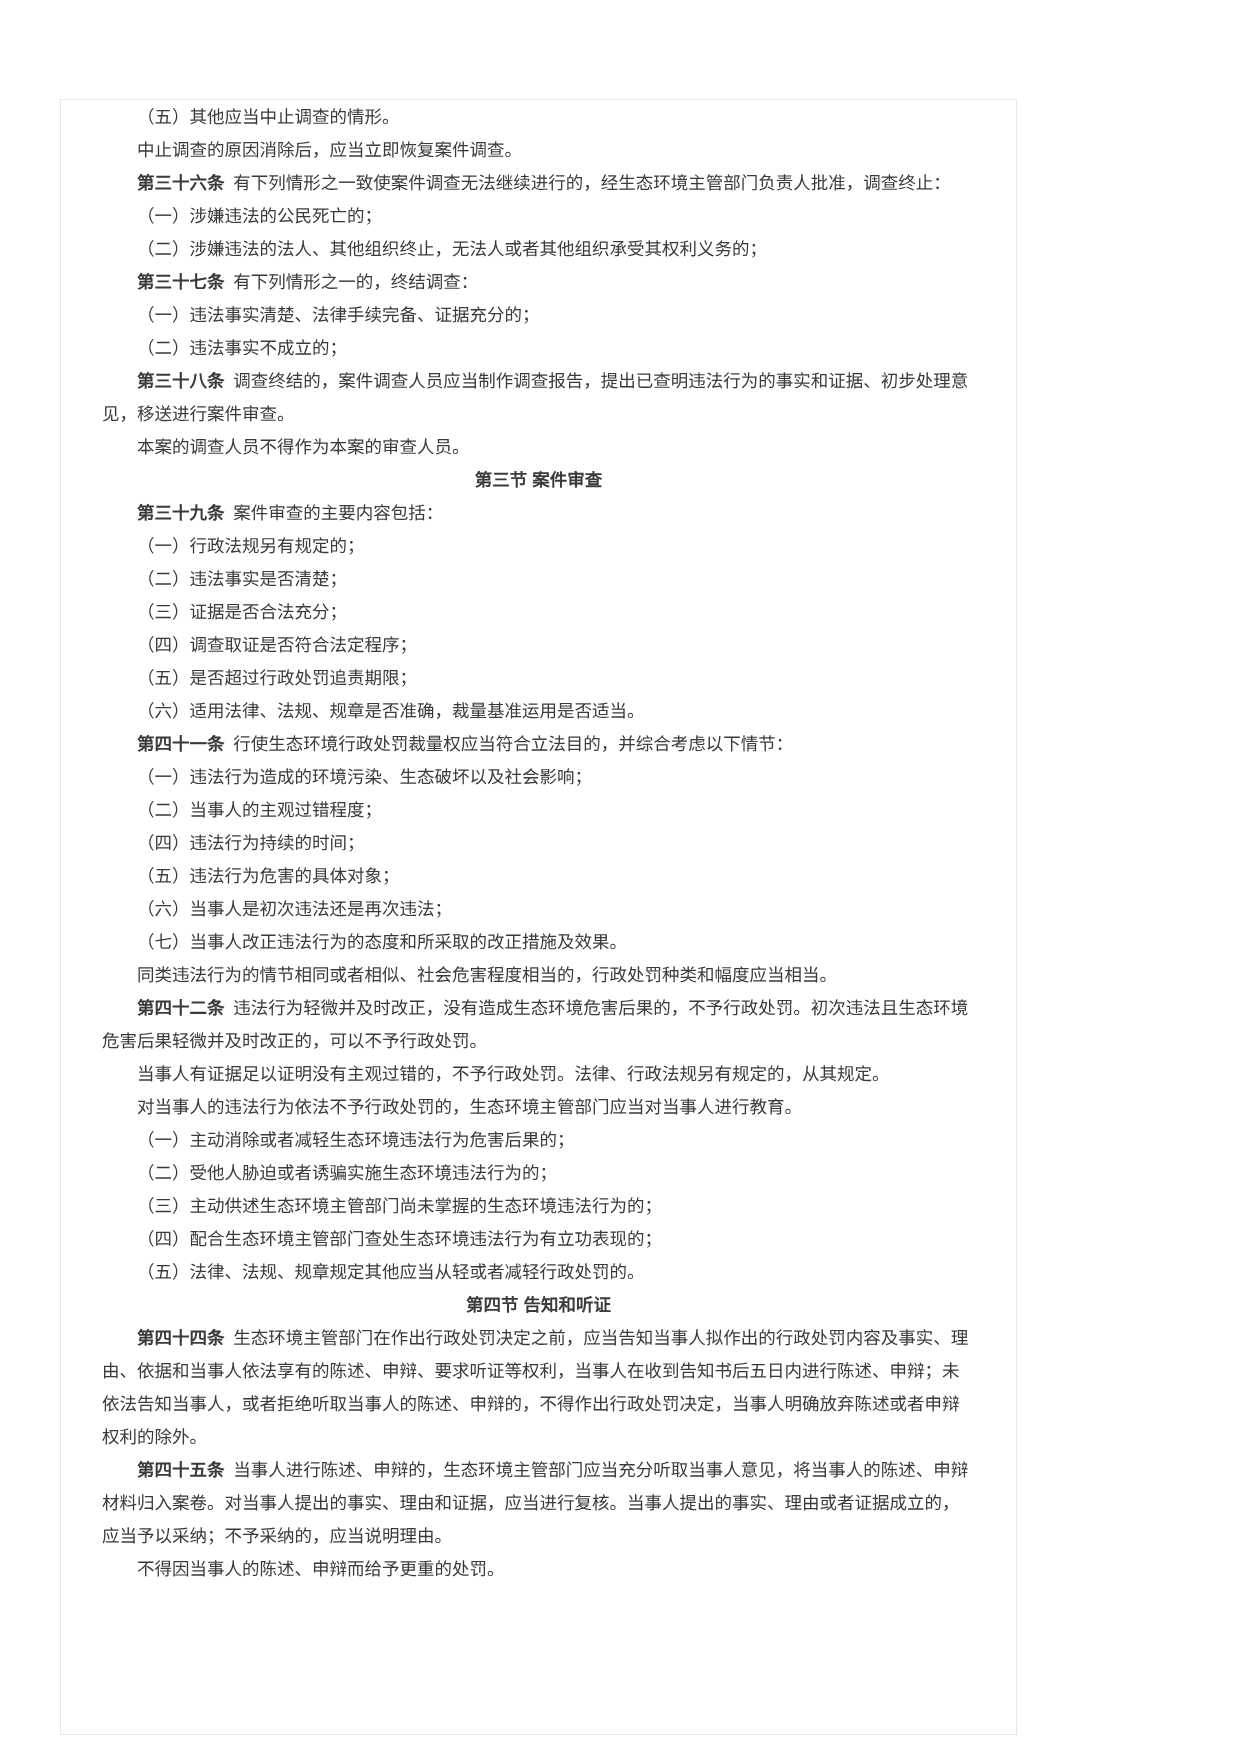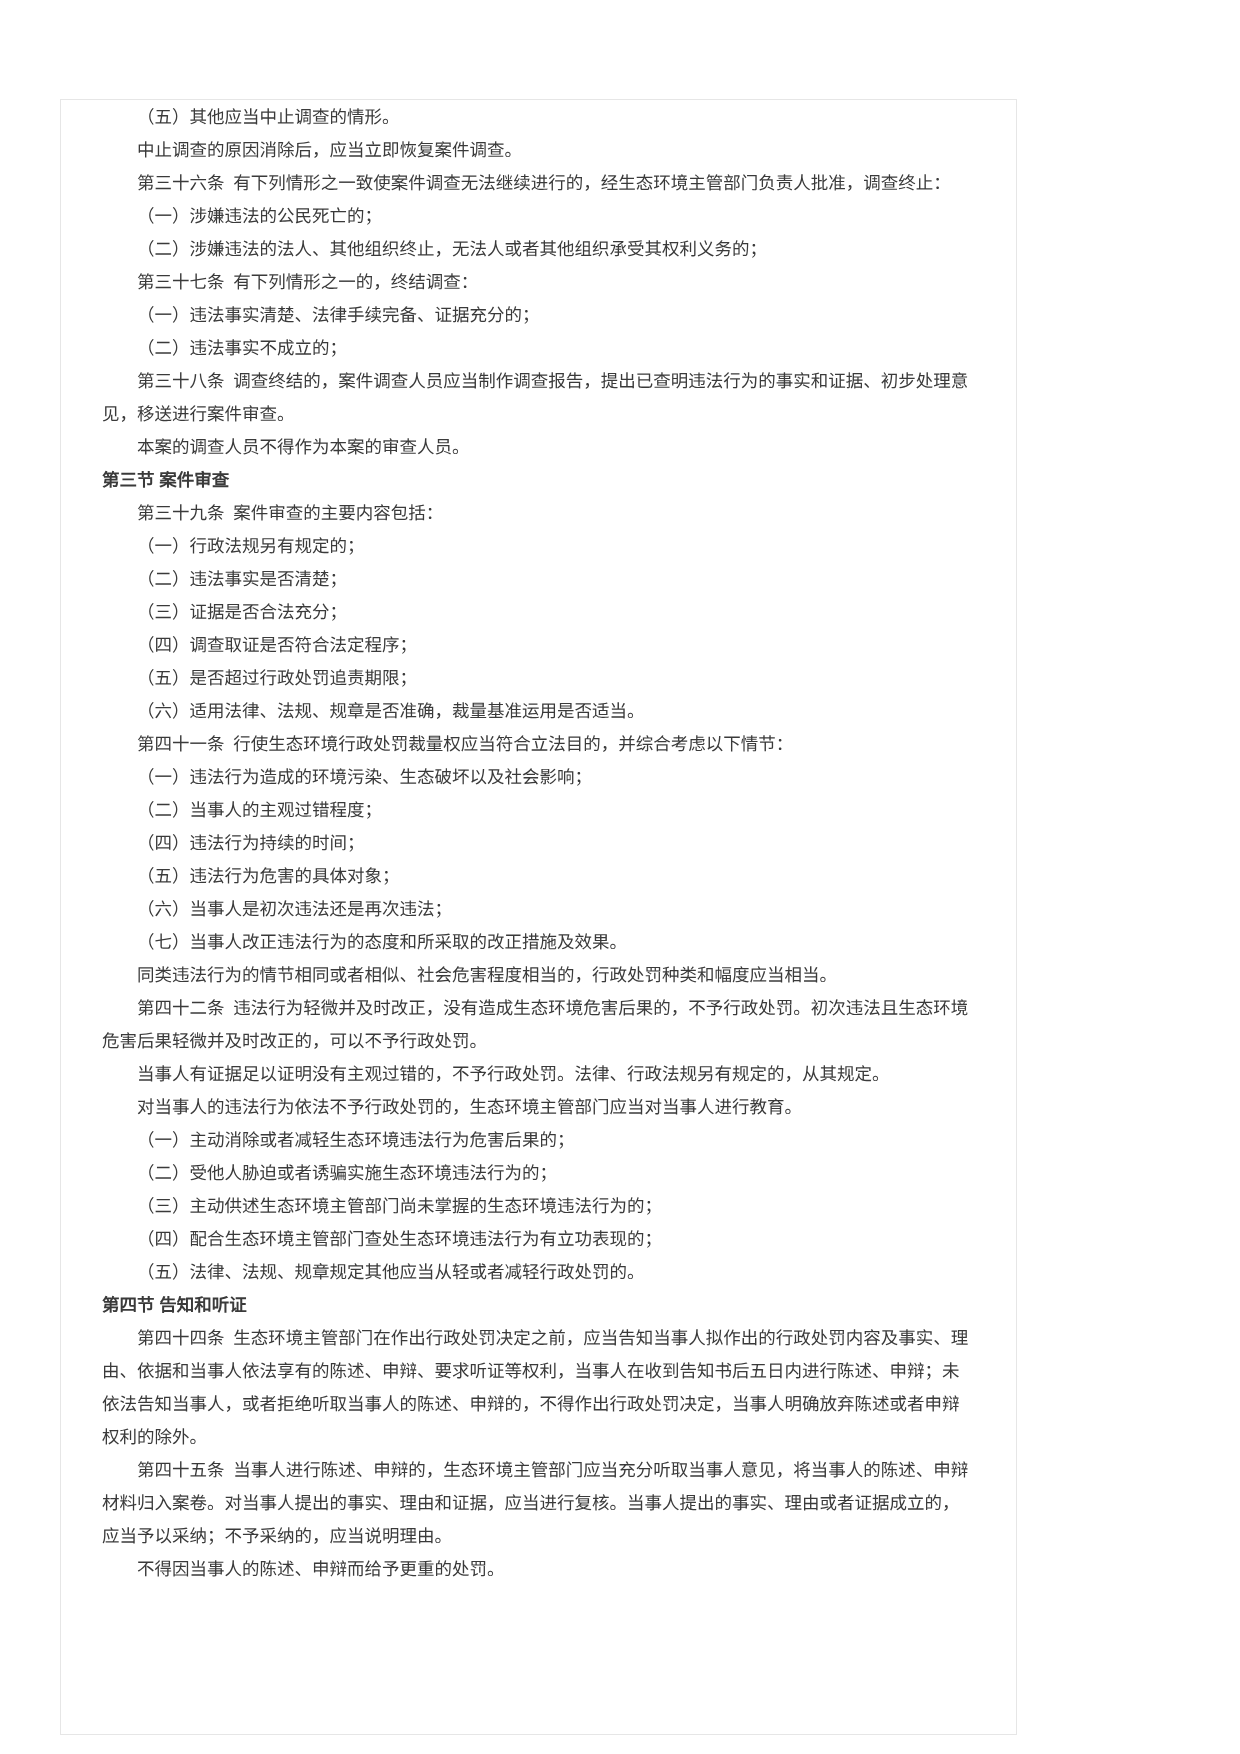--- a/index.html
+++ b/index.html
@@ -37,24 +37,25 @@
   }
   p.line {
     margin: 0;
     line-height: 33px;
     text-indent: 2em;
     letter-spacing: 0;
     word-break: break-all;
   }
   p.line.section {
     text-indent: 0;
+    text-align: center;
     font-weight: bold;
   }
   p.line b.term {
-    font-weight: normal;
+    font-weight: bold;
   }
 </style>
 </head>
 <body>
 
 <div class="page-frame">
   <div class="doc-body" id="doc-body">
       <p class="line item"><span>（五）其他应当中止调查的情形。</span></p>
       <p class="line para"><span>中止调查的原因消除后，应当立即恢复案件调查。</span></p>
       <p class="line article"><b class="term">第三十六条</b> <span>有下列情形之一致使案件调查无法继续进行的，经生态环境主管部门负责人批准，调查终止：</span></p>

